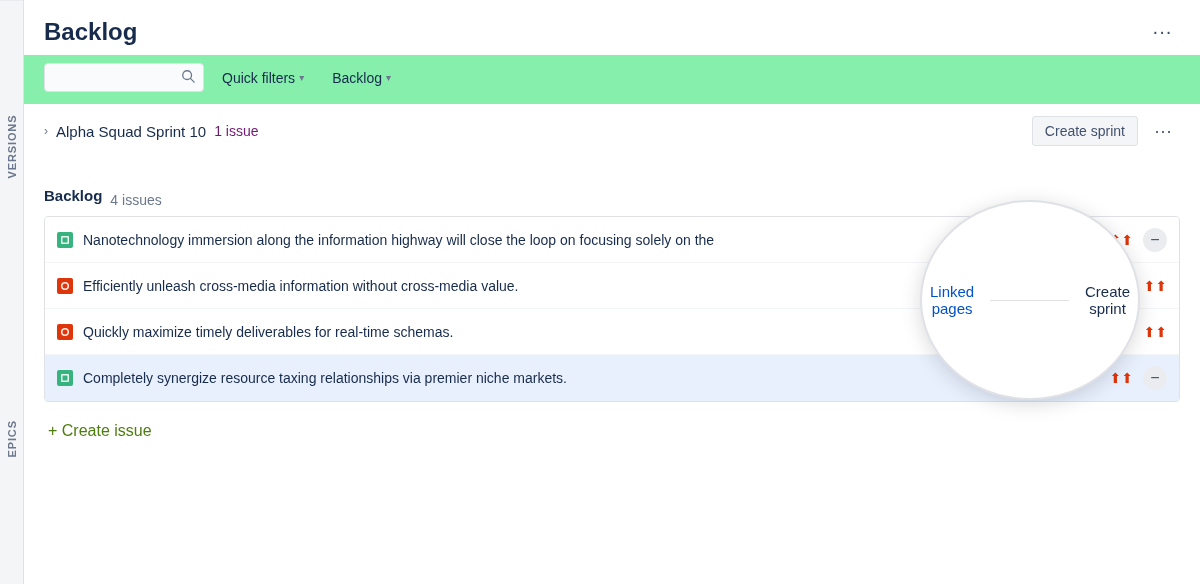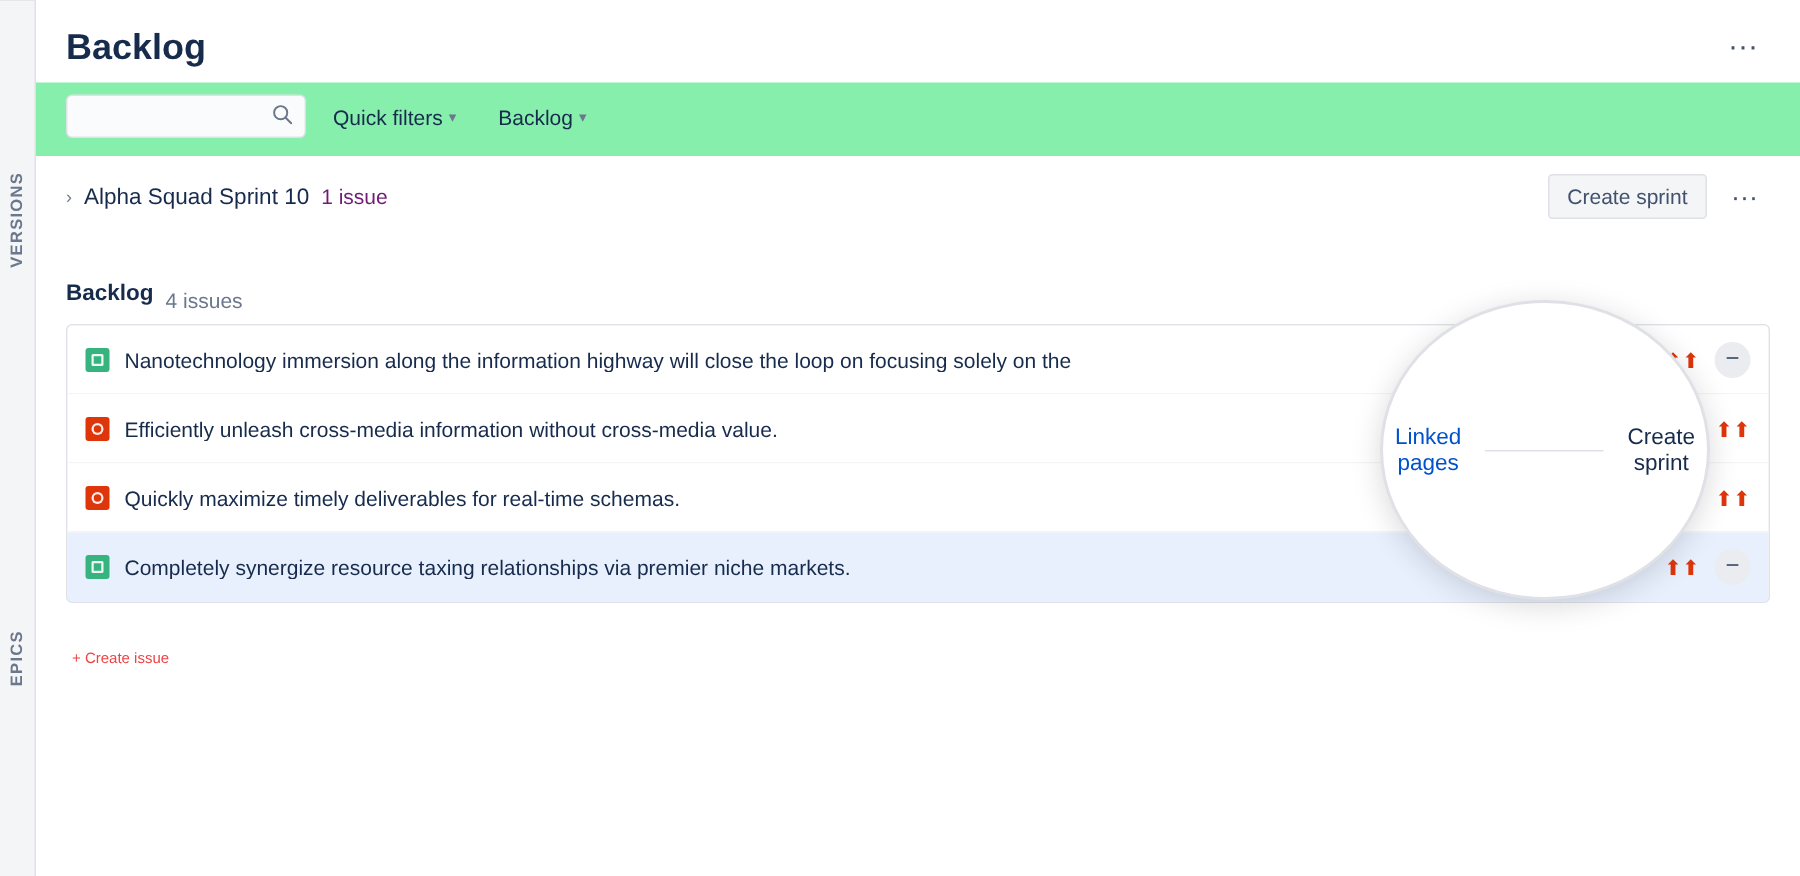--- a/index.html
+++ b/index.html
@@ -181,21 +181,21 @@
     }
     .backlog-count {
       font-size: 14px;
       color: #6b778c;
       margin-top: 10px;
     }
     .issues-list {
       border: 1px solid #dfe1e6;
       border-radius: 4px;
       overflow: hidden;
-      margin-bottom: 24px;
+      margin-bottom: 12px;
     }
     .issue-row {
       display: flex;
       align-items: center;
       padding: 10px 12px;
       border-bottom: 1px solid #f4f5f7;
       background: #fff;
       gap: 10px;
       min-height: 46px;
     }
@@ -246,22 +246,22 @@
       color: #42526e;
       display: flex;
       align-items: center;
       justify-content: center;
       flex-shrink: 0;
     }
     .create-issue-btn {
       background: none;
       border: none;
       cursor: pointer;
-      color: #ef4444;
-      font-size: 10px;
+      color: #4d7c0f;
+      font-size: 16px;
       padding: 8px 4px;
       display: flex;
       align-items: center;
       gap: 4px;
       text-align: center;
     }
     
     .popup-overlay {
       position: absolute;
       top: 0; left: 0; right: 0; bottom: 0;

